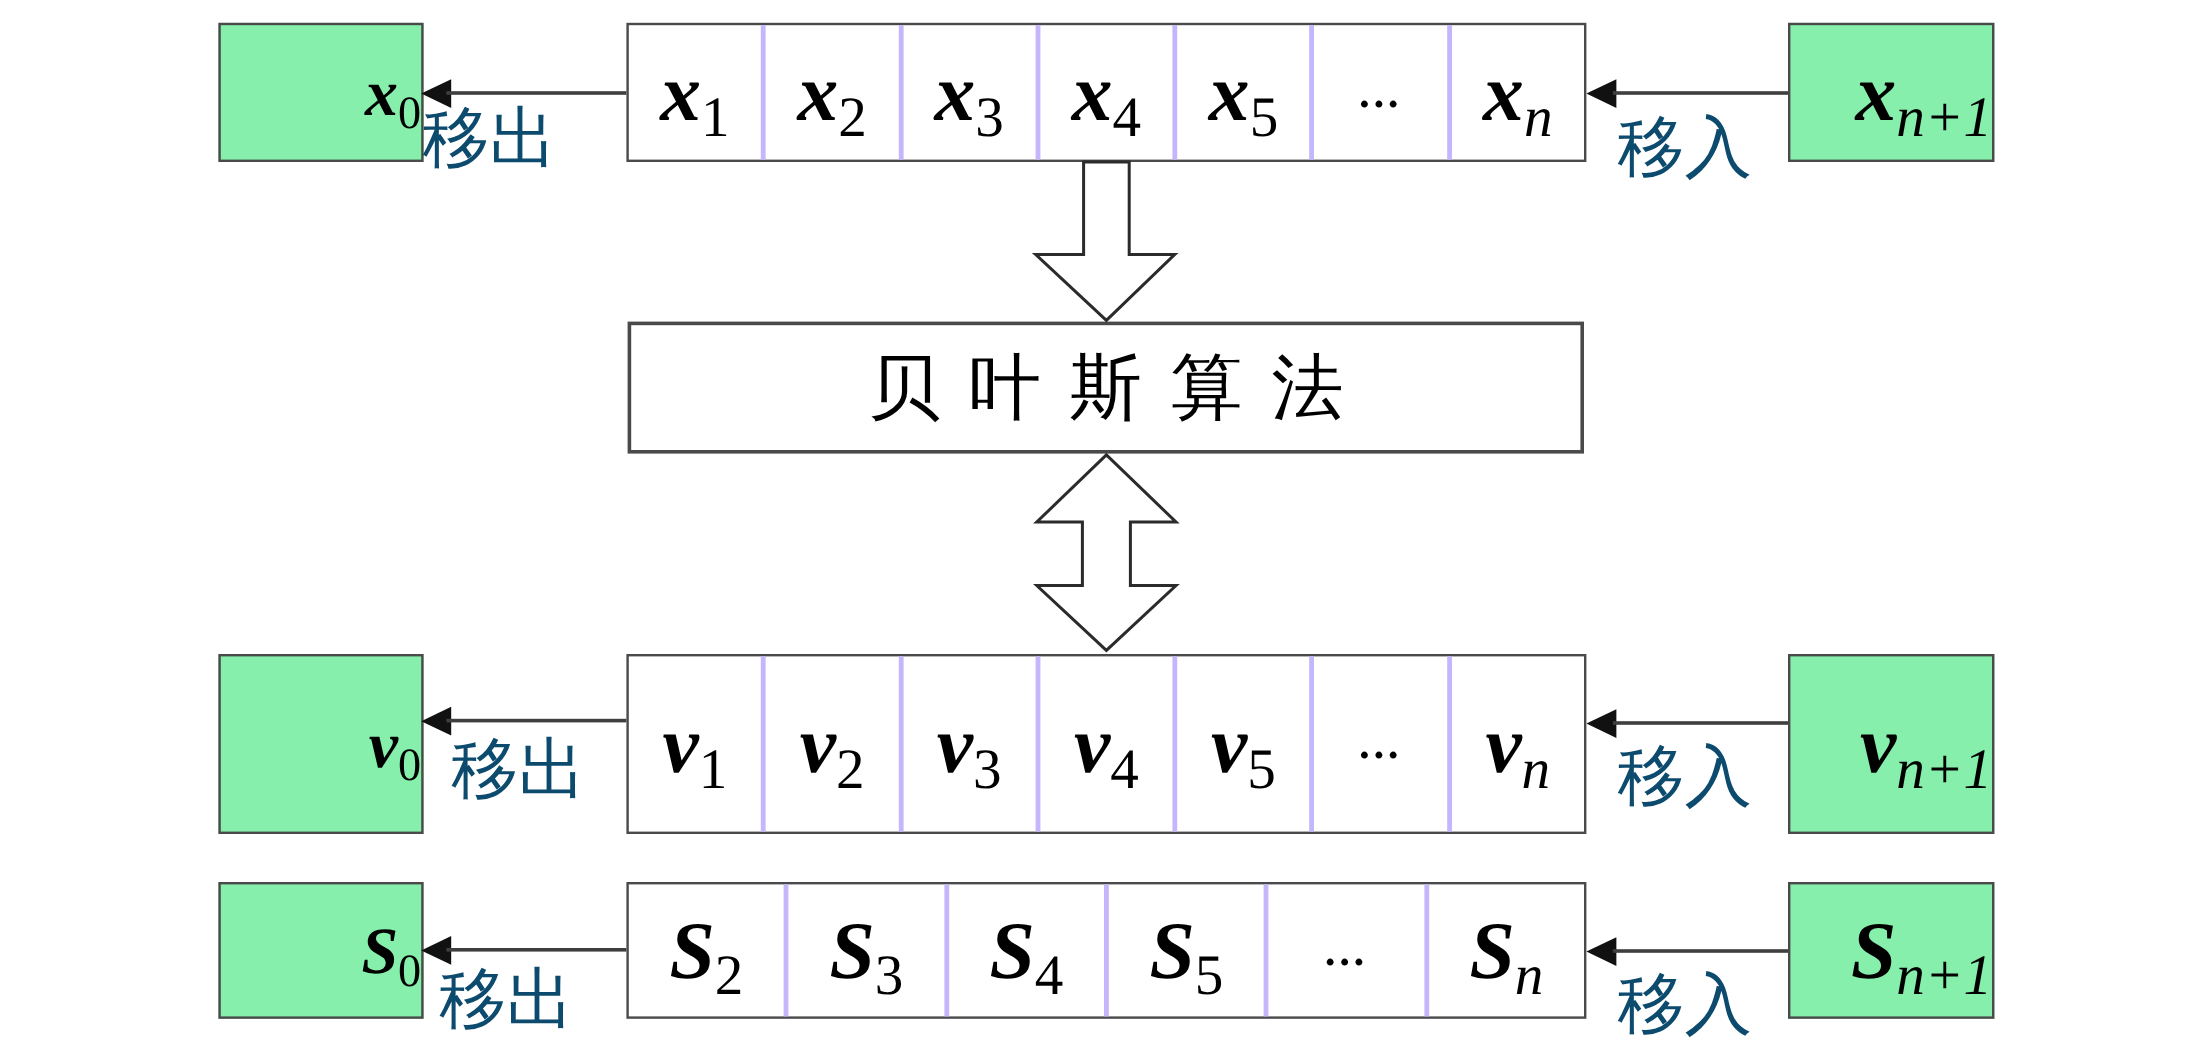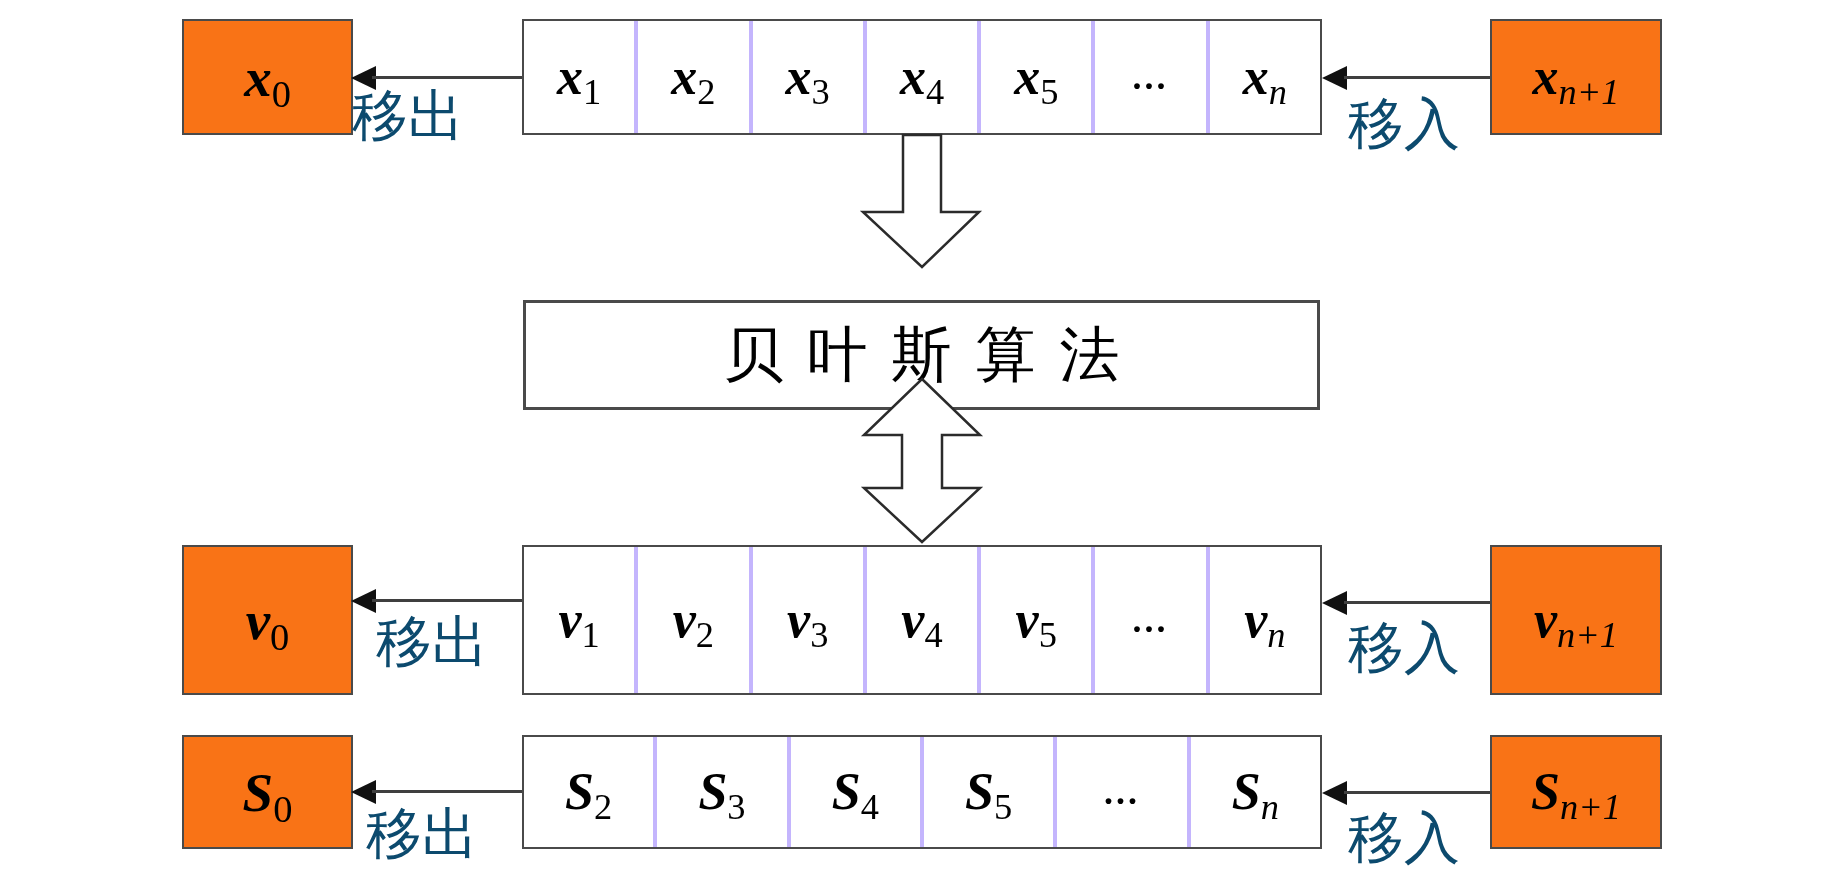--- a/index.html
+++ b/index.html
@@ -6,22 +6,22 @@
   #canvas{
     position:relative;
     width:1843px;height:874px;
     background:#ffffff;
     overflow:hidden;
     font-family:"Liberation Serif","DejaVu Serif",serif;
   }
   .box{
     position:absolute;
     border:2px solid #4a4a4a;
-    background:#f97316;
-    display:flex;align-items:center;justify-content:center;
+    background:#86efac;
+    display:flex;align-items:center;justify-content:flex-end;
     box-sizing:border-box;
   }
   .left-box{left:182px;width:171px;}
   .right-box{left:1490px;width:172px;}
   .r1{top:19px;height:116px;}
   .r2{top:545px;height:150px;}
   .r3{top:735px;height:114px;}
   .queue{
     position:absolute;
     left:522px;width:800px;
@@ -31,21 +31,21 @@
     box-sizing:border-box;
   }
   .cell{
     flex:1;
     display:flex;align-items:center;justify-content:center;
     border-left:4px solid #c4b5fd;
     box-sizing:border-box;
   }
   .cell:first-child{border-left:none;}
   .var{
-    font-size:52px;color:#000;line-height:1;
+    font-size:68px;color:#000;line-height:1;
     white-space:nowrap;
   }
   .left-box .var{font-size:55px;}
   .vb{font-weight:bold;font-style:italic;}
   .var sub{
     font-size:0.70em;
     font-weight:normal;font-style:normal;
     line-height:0;vertical-align:-0.28em;
   }
   .var sub.it{font-style:italic;}
@@ -66,21 +66,21 @@
     line-height:1.1;white-space:nowrap;
   }
   .center-box{
     position:absolute;
     left:523px;top:268px;width:797px;height:110px;
     border:3px solid #4a4a4a;
     background:#ffffff;
     display:flex;align-items:center;justify-content:center;
     box-sizing:border-box;
     font-size:60px;color:#000;
-    letter-spacing:24px;text-indent:24px;margin-top:32px;
+    letter-spacing:24px;text-indent:24px;
   }
   .overlay{
     position:absolute;left:0;top:0;
     pointer-events:none;
   }
 </style>
 </head>
 <body>
 
 <div id="canvas">

